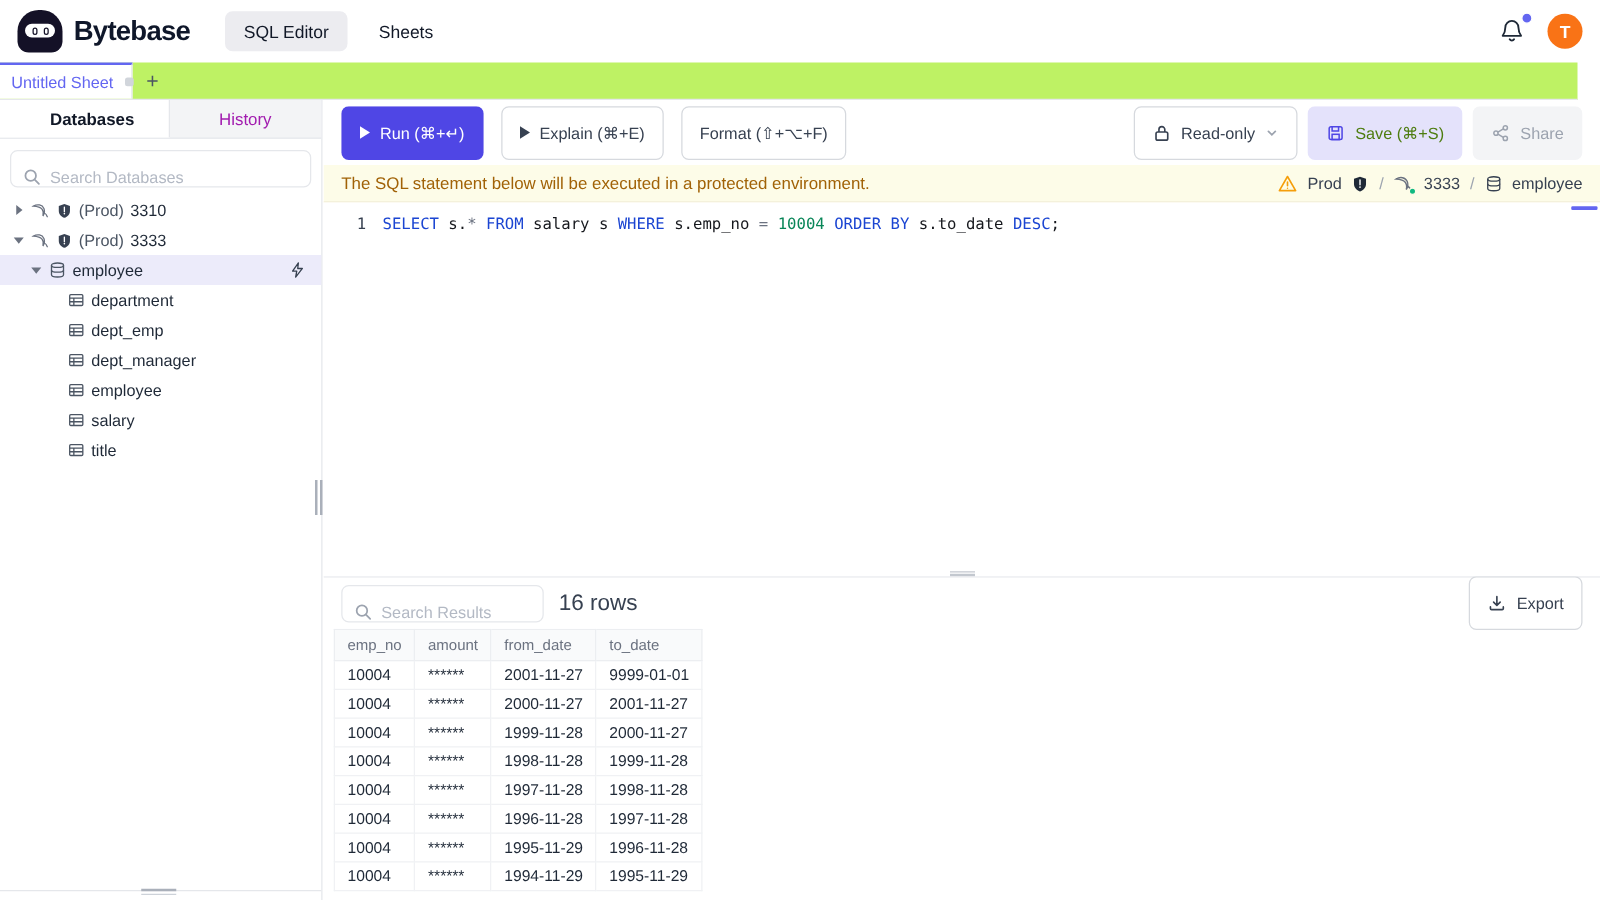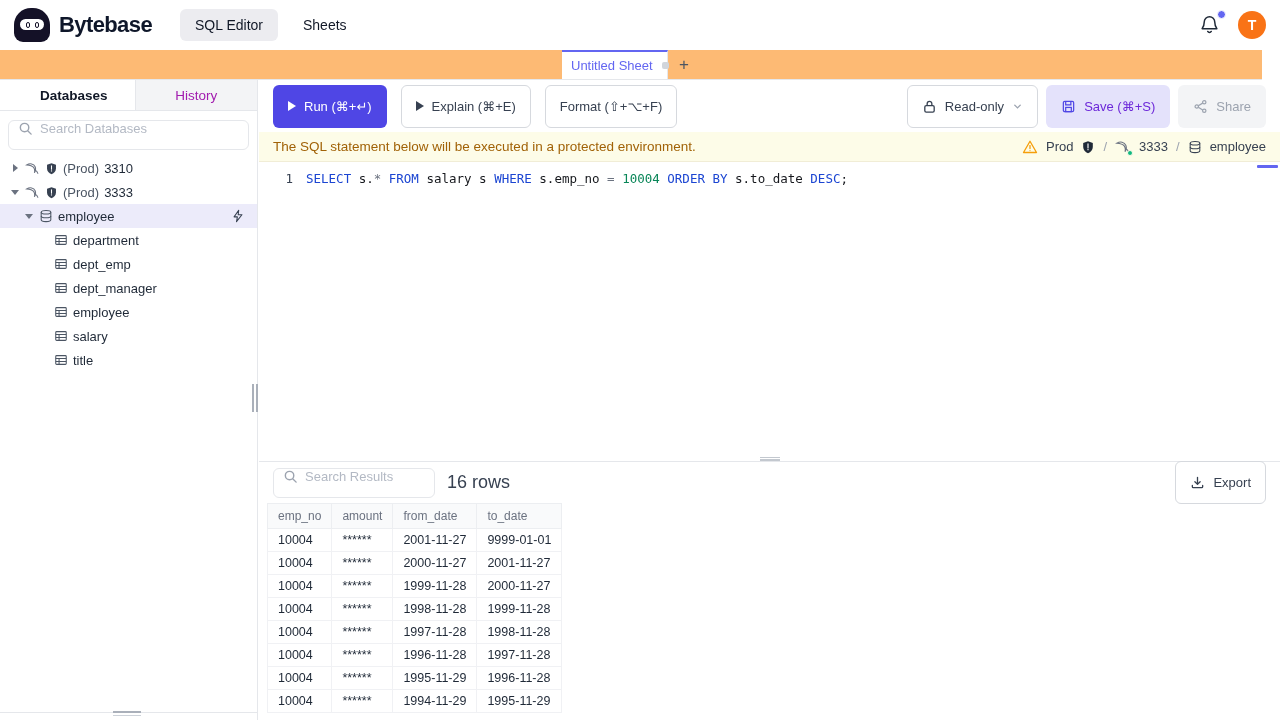--- a/index.html
+++ b/index.html
@@ -16,32 +16,32 @@
   .brand { font-size:22px; font-weight:bold; color:#0f172a; letter-spacing:-0.6px; margin-left:9px; }
   .top-nav { margin-left:28px; display:flex; align-items:center; gap:10px; }
   .nav-item { padding:8px 15px; font-size:14px; font-weight:500; color:#111827; border-radius:6px; cursor:pointer; }
   .nav-item.active { background:#ececf0; }
   .header-right { margin-left:auto; display:flex; align-items:center; gap:16px; }
   .bell-wrap { position:relative; padding:2px; }
   .bell-dot { position:absolute; top:-3px; right:-4px; width:9px; height:9px; border-radius:50%; background:#6366f1; border:1.5px solid #fff; }
   .avatar { width:28px; height:28px; border-radius:50%; background:#f97316; color:#fff; font-size:14px; font-weight:600; display:flex; align-items:center; justify-content:center; }
 
   
-  .tab-strip { position:absolute; top:50px; left:0; right:18px; height:30px; background:#fdba74; border-bottom:1px solid #e5e7eb; display:flex; align-items:stretch;justify-content:center; }
+  .tab-strip { position:absolute; top:50px; left:0; right:18px; height:30px; background:#bef264; border-bottom:1px solid #e5e7eb; display:flex; align-items:stretch; }
   .sheet-tab { width:106px; background:#fff; border-top:2px solid #6366f1; border-right:1px solid #e5e7eb; display:flex; align-items:center; padding:0 9px; gap:9px; }
   .sheet-tab-label { font-size:13px; color:#6366f1; white-space:nowrap; }
   .dirty-dot { width:7px; height:7px; border-radius:2px; background:#d1d5db; flex:0 0 auto; }
   .add-tab { width:32px; display:flex; align-items:center; justify-content:center; color:#4b5563; font-size:17px; font-weight:300; cursor:pointer; }
 
   
   .sidebar { position:absolute; top:80px; left:0; width:258px; bottom:0; background:#fff; border-right:1px solid #e5e7eb; }
   .sidebar-tabs { display:flex; height:31px; background:#f3f4f6; border-bottom:1px solid #e5e7eb; }
   .side-tab { flex:1; display:flex; align-items:center; justify-content:center; font-size:13.5px; color:#a21caf; cursor:pointer; }
   .side-tab.active { background:#fff; border-right:1px solid #e5e7eb; color:#111827; font-weight:600;padding-left:13px; }
-  .search-box { margin:9px 8px 6px 8px; height:30px; border:1px solid #e5e7eb; border-radius:6px; display:flex; align-items:flex-start; padding:0 9px; gap:7px; background:#fff; }
+  .search-box { margin:9px 8px 6px 8px; height:30px; border:1px solid #e5e7eb; border-radius:6px; display:flex; align-items:flex-end; padding:0 9px; gap:7px; background:#fff; }
   .search-box input { border:none; outline:none; flex:1; font-size:13px; font-family:inherit; color:#374151; background:transparent; }
   .search-box input::placeholder { color:#b3b9c4; }
 
   .tree { font-size:13px; color:#374151; }
   .tree-row { height:24px; display:flex; align-items:center; gap:5px; cursor:pointer; }
   .tree-instance { padding-left:10px; }
   .tree-database { padding-left:24px; }
   .tree-table { padding-left:54px; }
   .tree-row.selected { background:#ecebfa; }
   .caret { width:10px; height:10px; position:relative; flex:0 0 auto; }
@@ -57,21 +57,21 @@
   .h-handle { position:absolute; left:113px; bottom:4px; width:28px; height:5px; border-top:2px solid #aab0ba; border-bottom:1px solid #cdd2d9; }
   .v-handle { position:absolute; left:252px; top:384px; height:28px; width:6px; border-left:2px solid #aab0ba; border-right:2px solid #aab0ba; background:#fff; z-index:5; }
 
   
   .main { position:absolute; left:259px; top:80px; right:0; bottom:0; display:flex; flex-direction:column; background:#fff; }
 
   .toolbar { height:52px; display:flex; align-items:center; padding:0 14px; gap:14px; }
   .btn { height:43px; border-radius:6px; font-size:13px; display:inline-flex; align-items:center; gap:8px; padding:0 14px; border:1px solid transparent; cursor:pointer; font-family:inherit; white-space:nowrap; }
   .btn-run { background:#4f46e5; color:#fff; }
   .btn-outline { background:#fff; border-color:#d6d9de; color:#374151; }
-  .btn-save { background:#e4e2fb; color:#6d28d9; font-weight:500; }
+  .btn-save { background:#e4e2fb; color:#4d7c0f; font-weight:500; }
   .btn-share { background:#f3f4f6; color:#9ca3af; }
   .play { width:0; height:0; border-left:8px solid currentColor; border-top:5px solid transparent; border-bottom:5px solid transparent; }
   .spacer { flex:1; }
   .rgroup { display:flex; align-items:center; gap:8px; }
 
   
   .banner { height:30px; background:#fdfce8; border-bottom:1px solid #f1edd6; display:flex; align-items:center; padding:0 14px; }
   .banner-msg { font-size:13.5px; color:#a16207; }
   .banner-right { margin-left:auto; display:flex; align-items:center; gap:8px; font-size:13px; color:#374151; }
   .crumb-sep { color:#9ca3af; }

